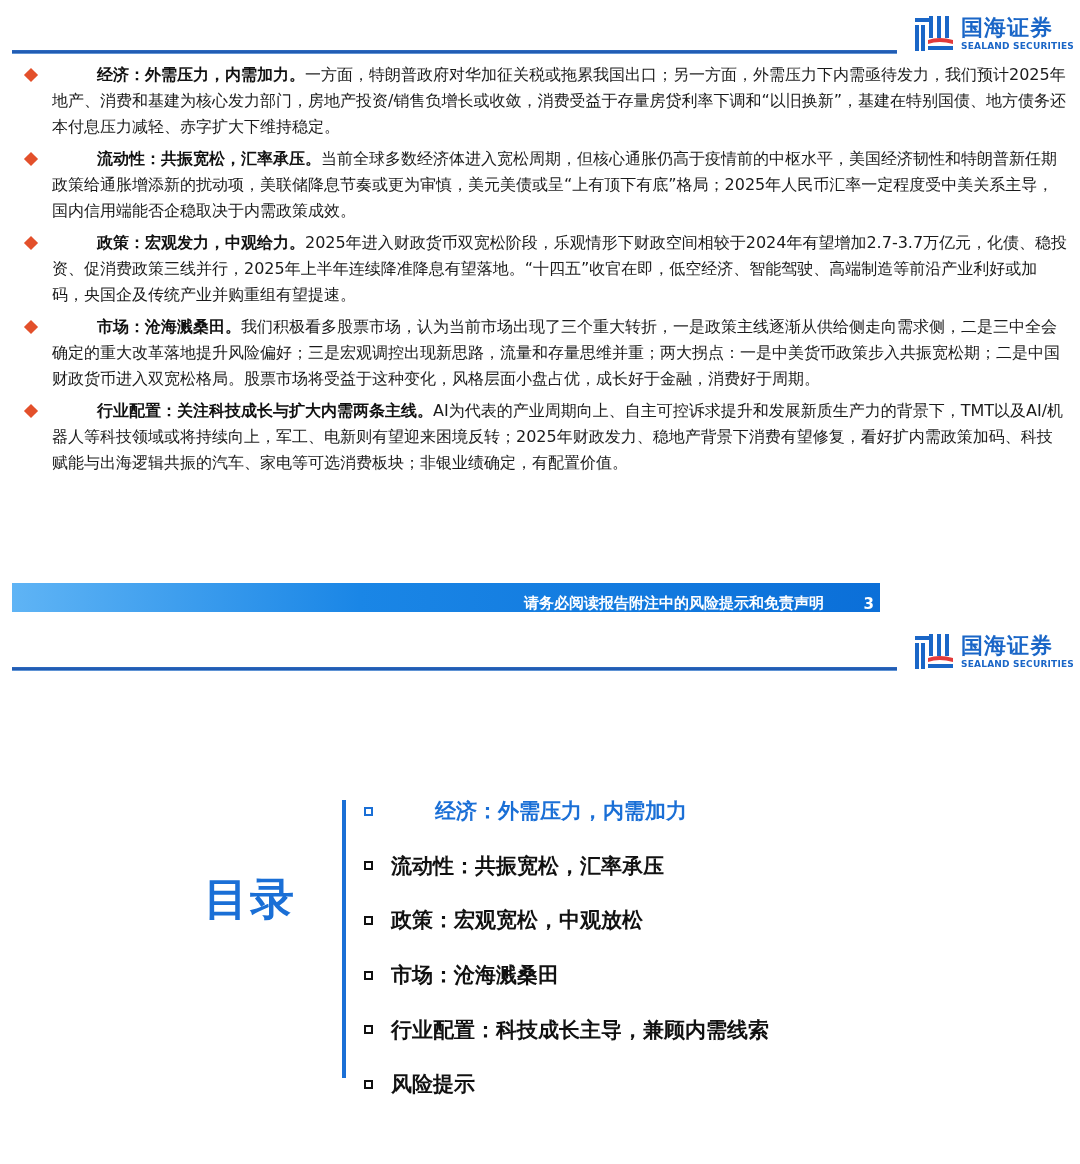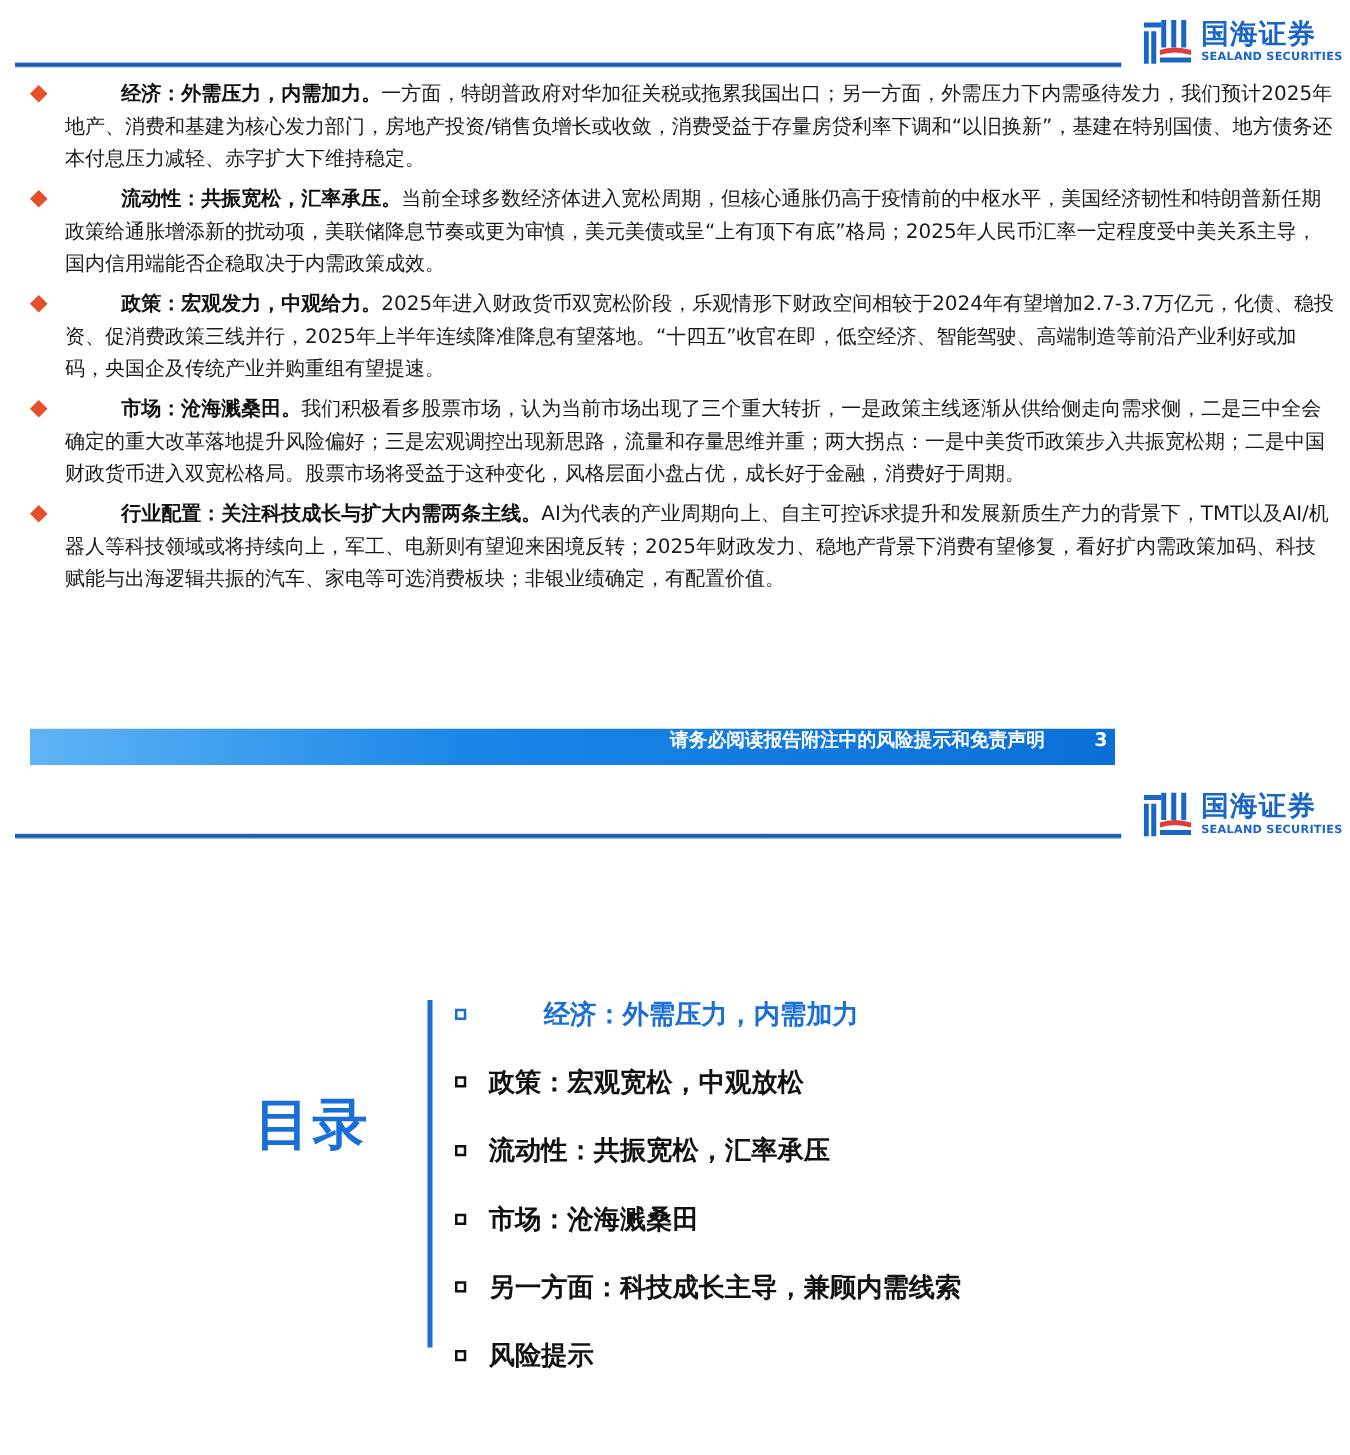--- a/index.html
+++ b/index.html
@@ -35,22 +35,22 @@
     position: absolute; left: 4px; top: 8px; width: 10px; height: 10px;
     background: #e3502b; transform: rotate(45deg);
   }
   .bullet .lead { font-weight: bold; color: #111; margin-left: 45px; }
   .bullet.risk { font-weight: bold; line-height: 22px; }
   .bullet.risk .diamond { top: 6px; }
 
   .footer-bar {
     position: absolute; top: 583px; left: 0; width: 868px; height: 30px;
     background: linear-gradient(to right, #5fb4f5 0%, #1a86e6 40%, #0b6fd8 100%);
-    display: flex; align-items: flex-start; justify-content: flex-end;
-    color: #fff; font-weight: bold; font-size: 15px; margin-left: 12px;
+    display: flex; align-items: flex-end; justify-content: flex-end;
+    color: #fff; font-weight: bold; font-size: 15px;
   }
   .footer-bar .disclaimer { margin-right: 36px; }
   .footer-bar .page-num { margin-right: 6px; width: 14px; text-align: right; }
 
   .toc-title {
     position: absolute; left: 192px; top: 258px;
     font-size: 44px; font-weight: bold; color: #1a6fd6; letter-spacing: 2px;
   }
   .toc-divider {
     position: absolute; left: 330px; top: 188px; width: 4px; height: 278px;
@@ -144,32 +144,32 @@
   <div class="toc-title">目录</div>
   <div class="toc-divider"></div>
 
   <div class="toc-list">
     <div class="toc-item active">
       <span class="toc-box"></span>
       <span>经济：外需压力，内需加力</span>
     </div>
     <div class="toc-item">
       <span class="toc-box"></span>
-      <span>政策：宏观宽松，中观放松</span>
+      <span>流动性：共振宽松，汇率承压</span>
     </div>
     <div class="toc-item">
       <span class="toc-box"></span>
-      <span>流动性：共振宽松，汇率承压</span>
+      <span>政策：宏观宽松，中观放松</span>
     </div>
     <div class="toc-item">
       <span class="toc-box"></span>
       <span>市场：沧海溅桑田</span>
     </div>
     <div class="toc-item">
       <span class="toc-box"></span>
-      <span>另一方面：科技成长主导，兼顾内需线索</span>
+      <span>行业配置：科技成长主导，兼顾内需线索</span>
     </div>
     <div class="toc-item">
       <span class="toc-box"></span>
       <span>风险提示</span>
     </div>
   </div>
 </div>
 
 </body></html>

